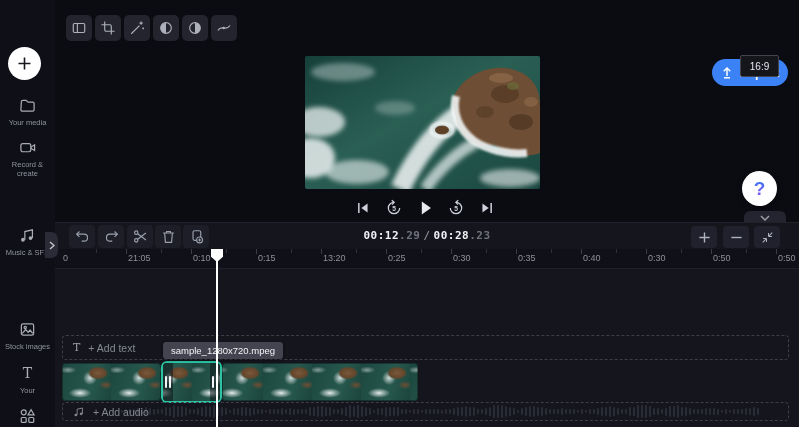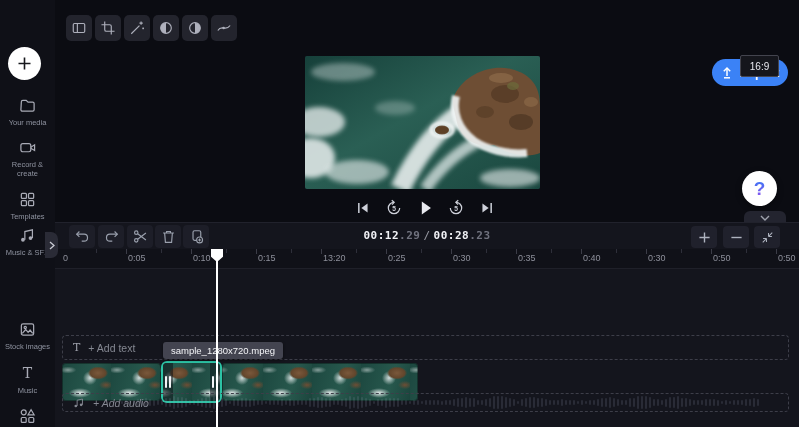--- a/index.html
+++ b/index.html
@@ -36,21 +36,21 @@
   .zoom-btn{position:absolute;top:3px;width:26px;height:22px;background:#20212c;border-radius:4px;display:flex;align-items:center;justify-content:center;}
 
   .ruler{position:absolute;left:0;top:26px;width:744px;height:20px;background:#101118;border-bottom:1px solid #1f2029;box-sizing:border-box;}
   .ruler-label{position:absolute;top:4px;font-size:9px;color:#8e909b;}
   .ruler-tick{position:absolute;top:0;width:1px;background:#343542;}
   .ruler-tick.major{height:5px;background:#3c3d48;}
   .ruler-tick.minor{height:4px;background:#2e2f3a;}
 
   .track-dashed{position:absolute;left:7px;width:727px;border:1px dashed #3d3e49;border-radius:4px;box-sizing:border-box;display:flex;align-items:center;color:#8c8f99;}
   .text-track{top:112px;height:25px;}
-  .audio-track{top:170px;height:19px;font-style:italic;}
+  .audio-track{top:179px;height:19px;}
   .track-label{font-size:10.5px;color:#858892;}
   .track-icon{margin:0 8px 0 10px;display:flex;align-items:center;}
   .t-serif{font-family:"DejaVu Serif",serif;font-size:11px;color:#9da0aa;}
 
   .video-row{position:absolute;left:0;top:140px;width:744px;height:38px;}
   .clip{position:absolute;top:0;height:38px;border-radius:4px;
     background:
       radial-gradient(14px 9px at 36px 10px, #7a583b 0%, #63462c 55%, rgba(99,70,44,0) 72%),
       radial-gradient(10px 6px at 44px 22px, #6e4e34 0%, rgba(110,78,52,0) 70%),
       radial-gradient(16px 7px at 18px 30px, rgba(238,243,243,.95) 0%, rgba(238,243,243,0) 70%),
@@ -177,31 +177,20 @@
     <div class="side-item" style="top:138px">
       <span class="side-icon">
         <svg width="17" height="17" viewBox="0 0 18 18" stroke="#a9abb6" fill="none" stroke-width="1.3">
           <rect x="2" y="5" width="10.5" height="8.5" rx="2"></rect>
             <path d="M12.5 8.8 L16.5 6.2 V12.2 L12.5 9.8"></path>
         </svg>
         </span>
       <span class="side-label">Record &amp; create</span>
     </div>
 
-    <div class="side-item" style="top:190px">
-      <span class="side-icon">
-        <svg width="17" height="17" viewBox="0 0 18 18" stroke="#a9abb6" fill="none" stroke-width="1.3">
-          <rect x="2.5" y="2.5" width="5.4" height="5.4" rx="1"></rect>
-            <rect x="10.1" y="2.5" width="5.4" height="5.4" rx="1"></rect>
-          <rect x="2.5" y="10.1" width="5.4" height="5.4" rx="1"></rect>
-            <rect x="10.1" y="10.1" width="5.4" height="5.4" rx="1"></rect>
-        </svg>
-        </span>
-      <span class="side-label">Templates</span>
-    </div>
 
     <div class="side-item" style="top:226px">
       <span class="side-icon">
         <svg width="17" height="17" viewBox="0 0 18 18" stroke="#a9abb6" fill="none" stroke-width="1.3">
           <path d="M6.2 13.5 V4.8 l8 -1.8 v8.7"></path>
             <circle cx="4.2" cy="13.5" r="2" fill="#a9abb6" stroke="none"></circle>
             <circle cx="12.2" cy="11.7" r="2" fill="#a9abb6" stroke="none"></circle>
         </svg>
         </span>
       <span class="side-label">Music &amp; SFX</span>
@@ -218,21 +207,21 @@
         </span>
       <span class="side-label">Stock images</span>
     </div>
 
     <div class="side-item" style="top:364px">
       <span class="side-icon">
         <svg width="17" height="17" viewBox="0 0 18 18" fill="#a9abb6">
           <text x="9" y="14" text-anchor="middle" font-size="15" font-family="DejaVu Serif">T</text>
         </svg>
         </span>
-      <span class="side-label">Music</span>
+      <span class="side-label">Your</span>
     </div>
 
     <div class="side-item" style="top:408px">
       <span class="side-icon">
         <svg width="17" height="19" viewBox="0 0 18 20" stroke="#a9abb6" fill="none" stroke-width="1.3">
           <circle cx="5" cy="4.5" r="2.6"></circle>
             <path d="M12.8 1.8 L16 7.1 H9.6 Z"></path>
           <rect x="2.4" y="10" width="5.2" height="5.2" rx="1"></rect>
             <rect x="10.4" y="10" width="5.2" height="5.2" rx="1"></rect>
         </svg>
@@ -374,21 +363,21 @@
     <div class="zoom-btn" style="left:699px">
       <svg width="15" height="15" viewBox="0 0 22 22" stroke="#aeb3bf" stroke-width="1.5" fill="none">
         <path d="M18 4 L12.5 9.5 M12.5 9.5 h5 M12.5 9.5 v-5"></path>
           <path d="M4 18 L9.5 12.5 M9.5 12.5 h-5 M9.5 12.5 v5"></path>
       </svg>
     </div>
 
     <div class="ruler">
         <div class="ruler-label" style="left: 8px;">0</div>
         <div class="ruler-tick minor" style="left: 40.5px;"></div>
-        <div class="ruler-label" style="left: 73px;">0:05</div>
+        <div class="ruler-label" style="left: 73px;">21:05</div>
         <div class="ruler-tick major" style="left: 71px;"></div>
         <div class="ruler-tick minor" style="left: 105.5px;"></div>
         <div class="ruler-label" style="left: 138px;">0:10</div>
         <div class="ruler-tick major" style="left: 136px;"></div>
         <div class="ruler-tick minor" style="left: 170.5px;"></div>
         <div class="ruler-label" style="left: 203px;">0:15</div>
         <div class="ruler-tick major" style="left: 201px;"></div>
         <div class="ruler-tick minor" style="left: 235.5px;"></div>
         <div class="ruler-label" style="left: 268px;">13:20</div>
         <div class="ruler-tick major" style="left: 266px;"></div>

